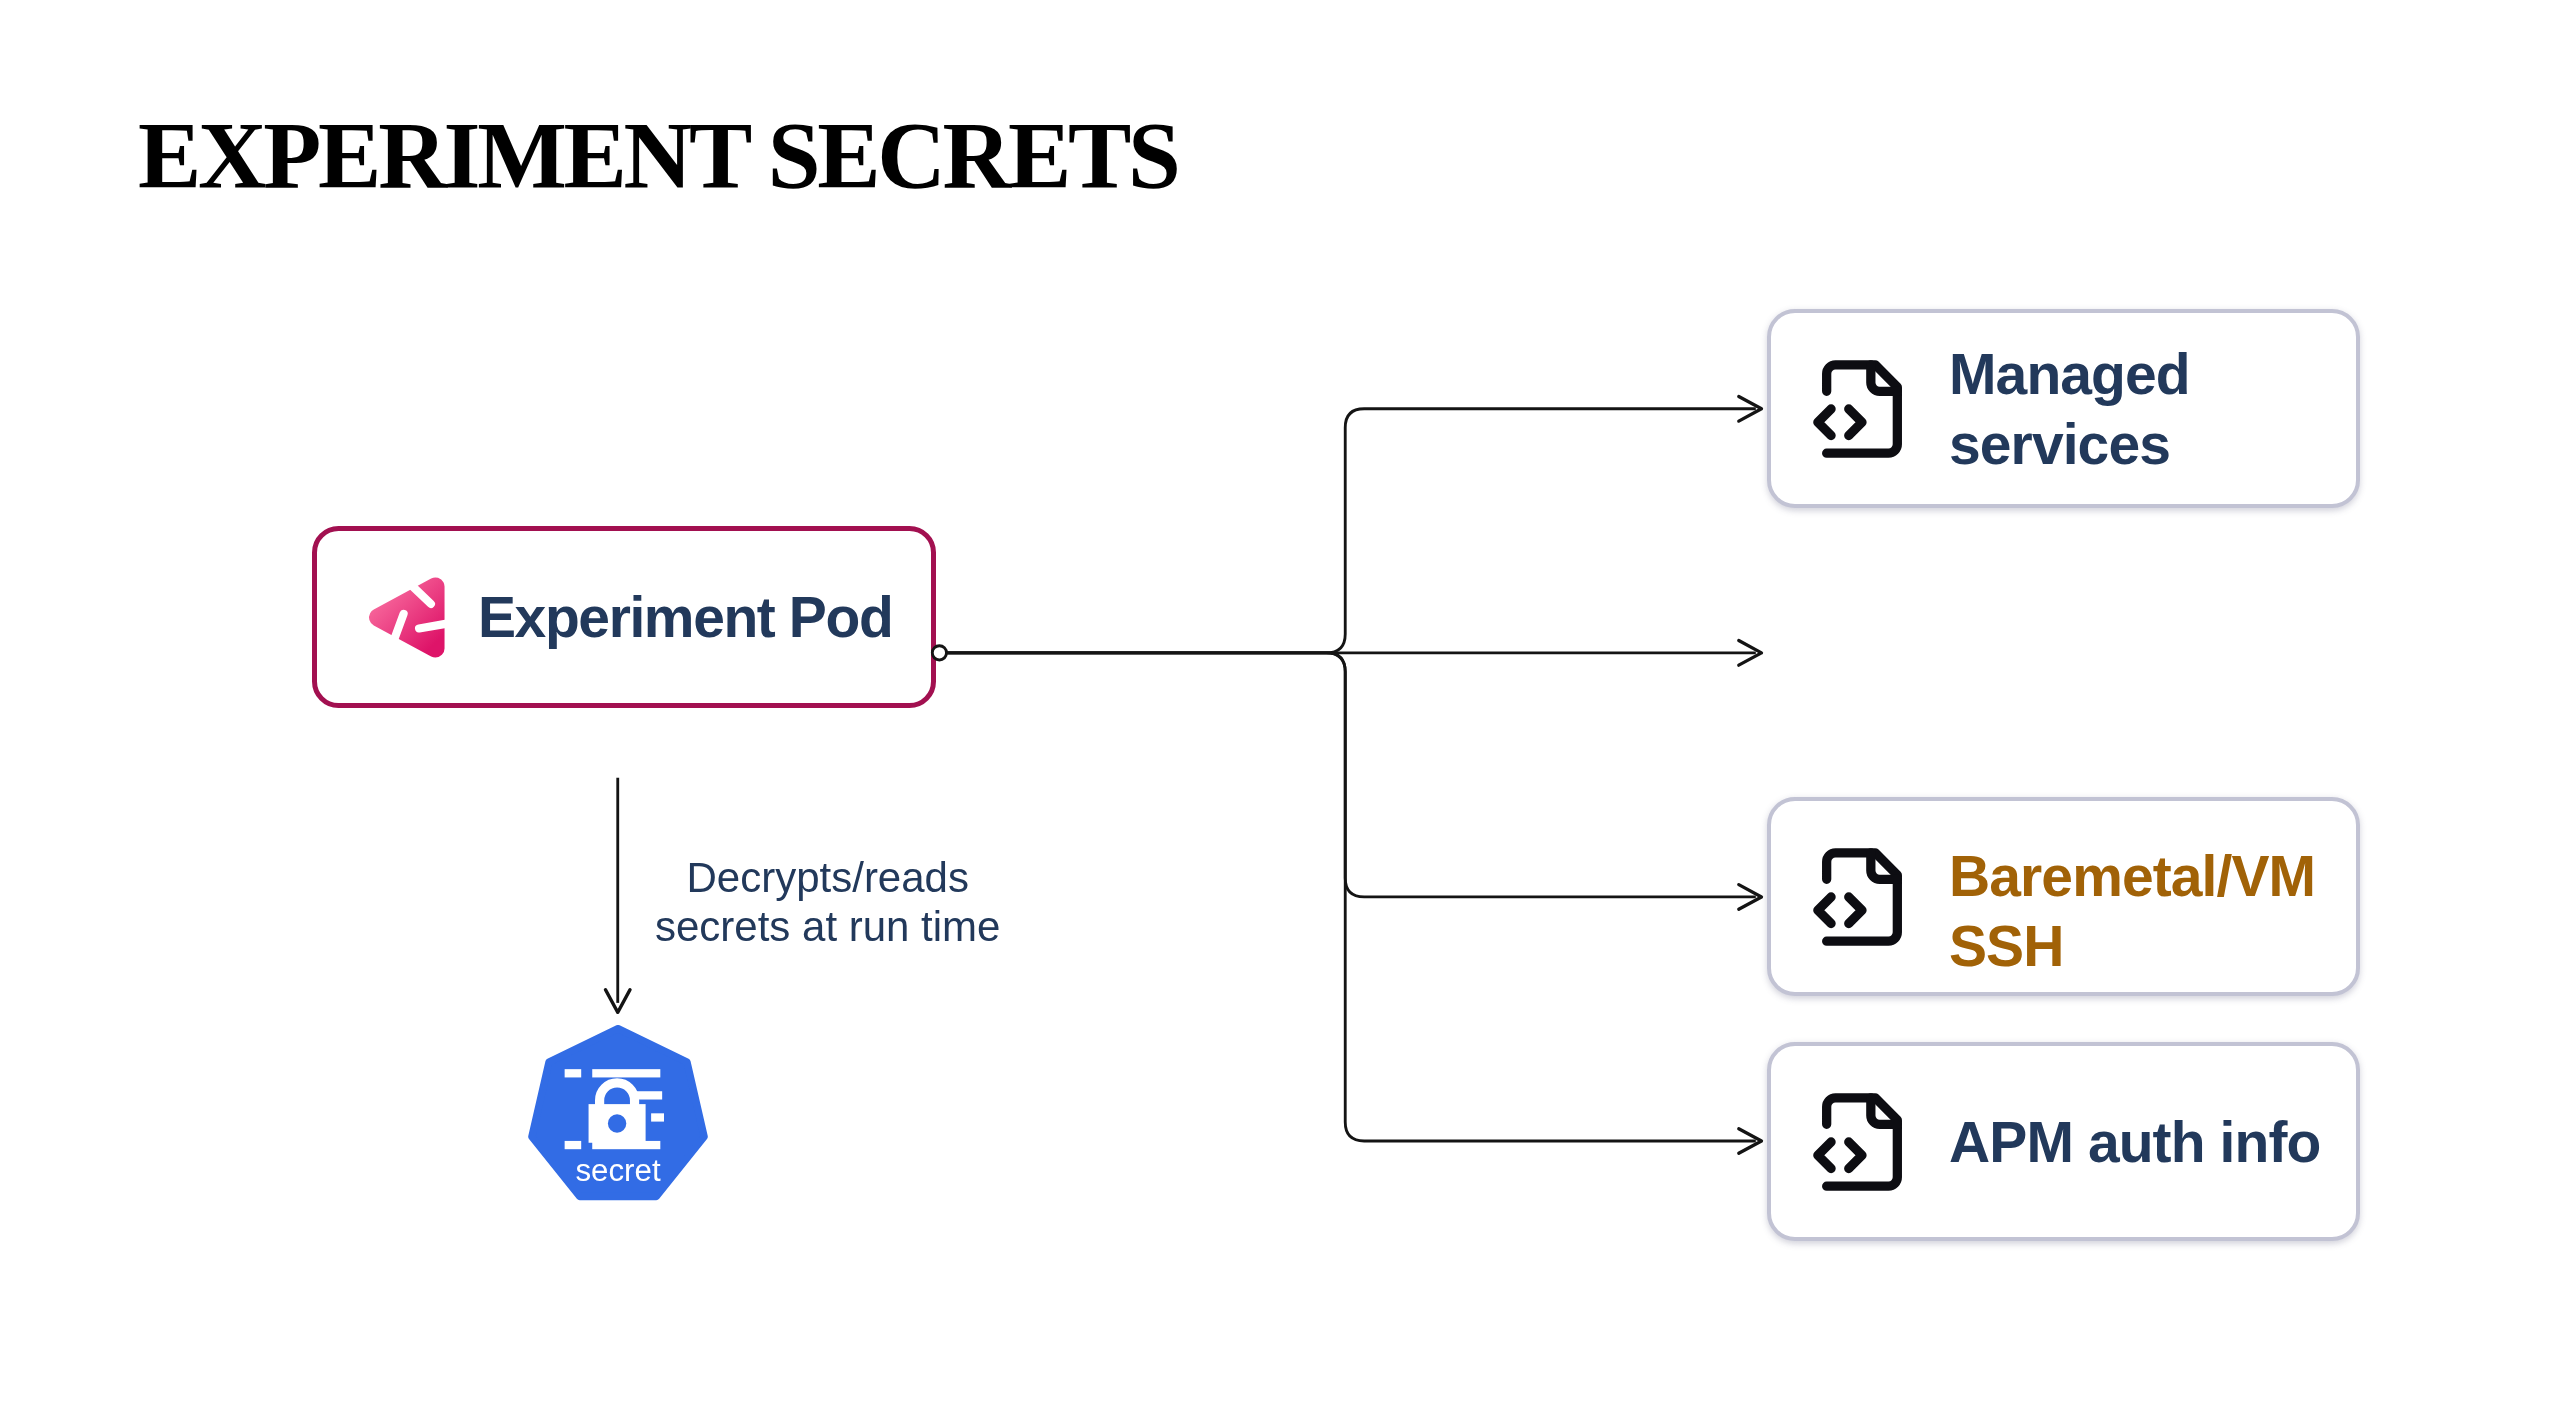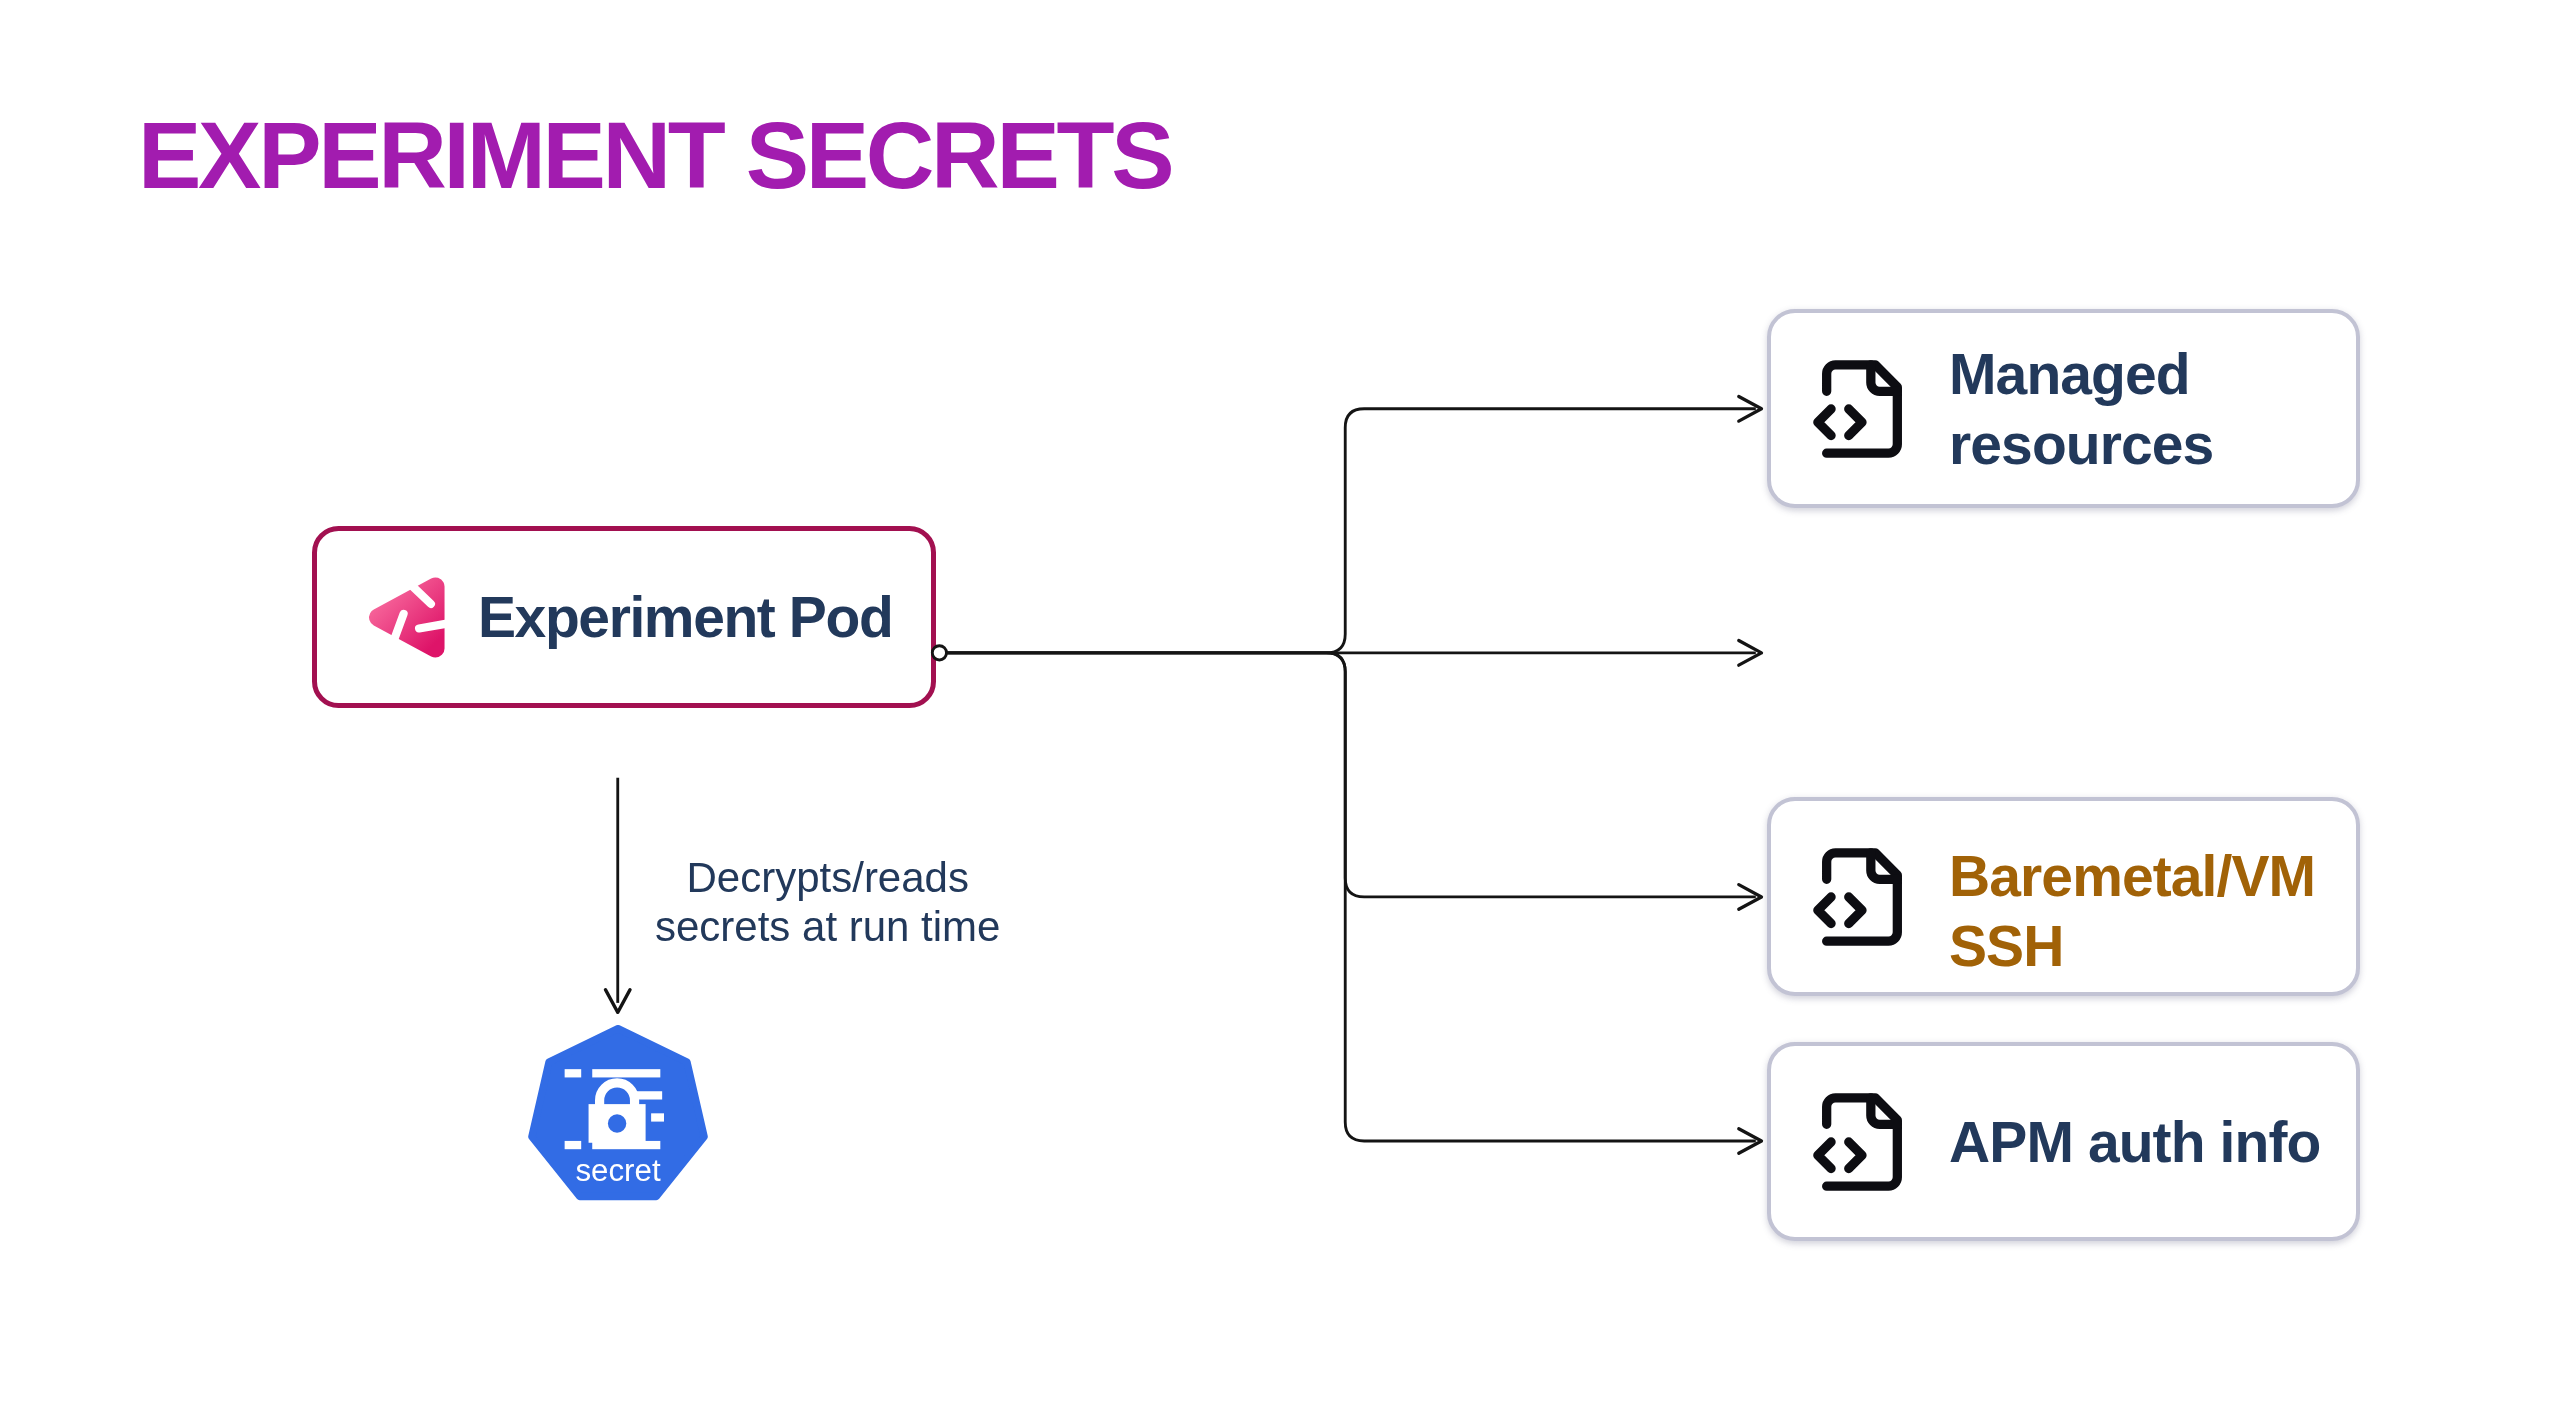--- a/index.html
+++ b/index.html
@@ -48,21 +48,21 @@
     color:#22395B; white-space:pre-line; width:416px;
   }
   
   .wires { position:absolute; left:0; top:0; width:2576px; height:1406px; pointer-events:none; }
 </style>
 </head>
 <body>
 
 <div class="canvas">
 
-  <div class="title" style="color: #a21caf;">EXPERIMENT SECRETS</div>
+  <div class="title" style="color: #000000; font-family: Liberation Serif, serif;">EXPERIMENT SECRETS</div>
 
   <div class="pod" style="border-color: rgb(162, 16, 80);">
     <svg class="pod-icon" viewBox="0 0 100 100">
       <defs>
         <linearGradient id="litmusGrad" x1="0" y1="0" x2="0.9" y2="1">
           <stop offset="0" stop-color="#FA71A1"></stop>
           <stop offset="1" stop-color="#DE1469"></stop>
         </linearGradient>
       </defs>
       <polygon points="84,16 84,84 21,50" fill="url(#litmusGrad)" stroke="url(#litmusGrad)" stroke-width="20" stroke-linejoin="round"></polygon>
@@ -99,21 +99,21 @@
   <div class="target" style="top:309px">
     <svg class="file-icon" viewBox="0 0 24 24">
       <g fill="none" stroke="#0D0D12" stroke-width="2.1" stroke-linecap="round" stroke-linejoin="round">
         <path d="M4 22h14a2 2 0 0 0 2-2V7l-5-5H6a2 2 0 0 0-2 2v4"></path>
         <path d="M14 2v4a2 2 0 0 0 2 2h4"></path>
         <path d="m5 12-3 3 3 3"></path>
         <path d="m9 18 3-3-3-3"></path>
       </g>
     </svg>
     <span class="target-label" style="color: rgb(34, 57, 91);">Managed
-resources</span>
+services</span>
   </div>
 
 
   <div class="target" style="top:797px">
     <svg class="file-icon" viewBox="0 0 24 24">
       <g fill="none" stroke="#0D0D12" stroke-width="2.1" stroke-linecap="round" stroke-linejoin="round">
         <path d="M4 22h14a2 2 0 0 0 2-2V7l-5-5H6a2 2 0 0 0-2 2v4"></path>
         <path d="M14 2v4a2 2 0 0 0 2 2h4"></path>
         <path d="m5 12-3 3 3 3"></path>
         <path d="m9 18 3-3-3-3"></path>

